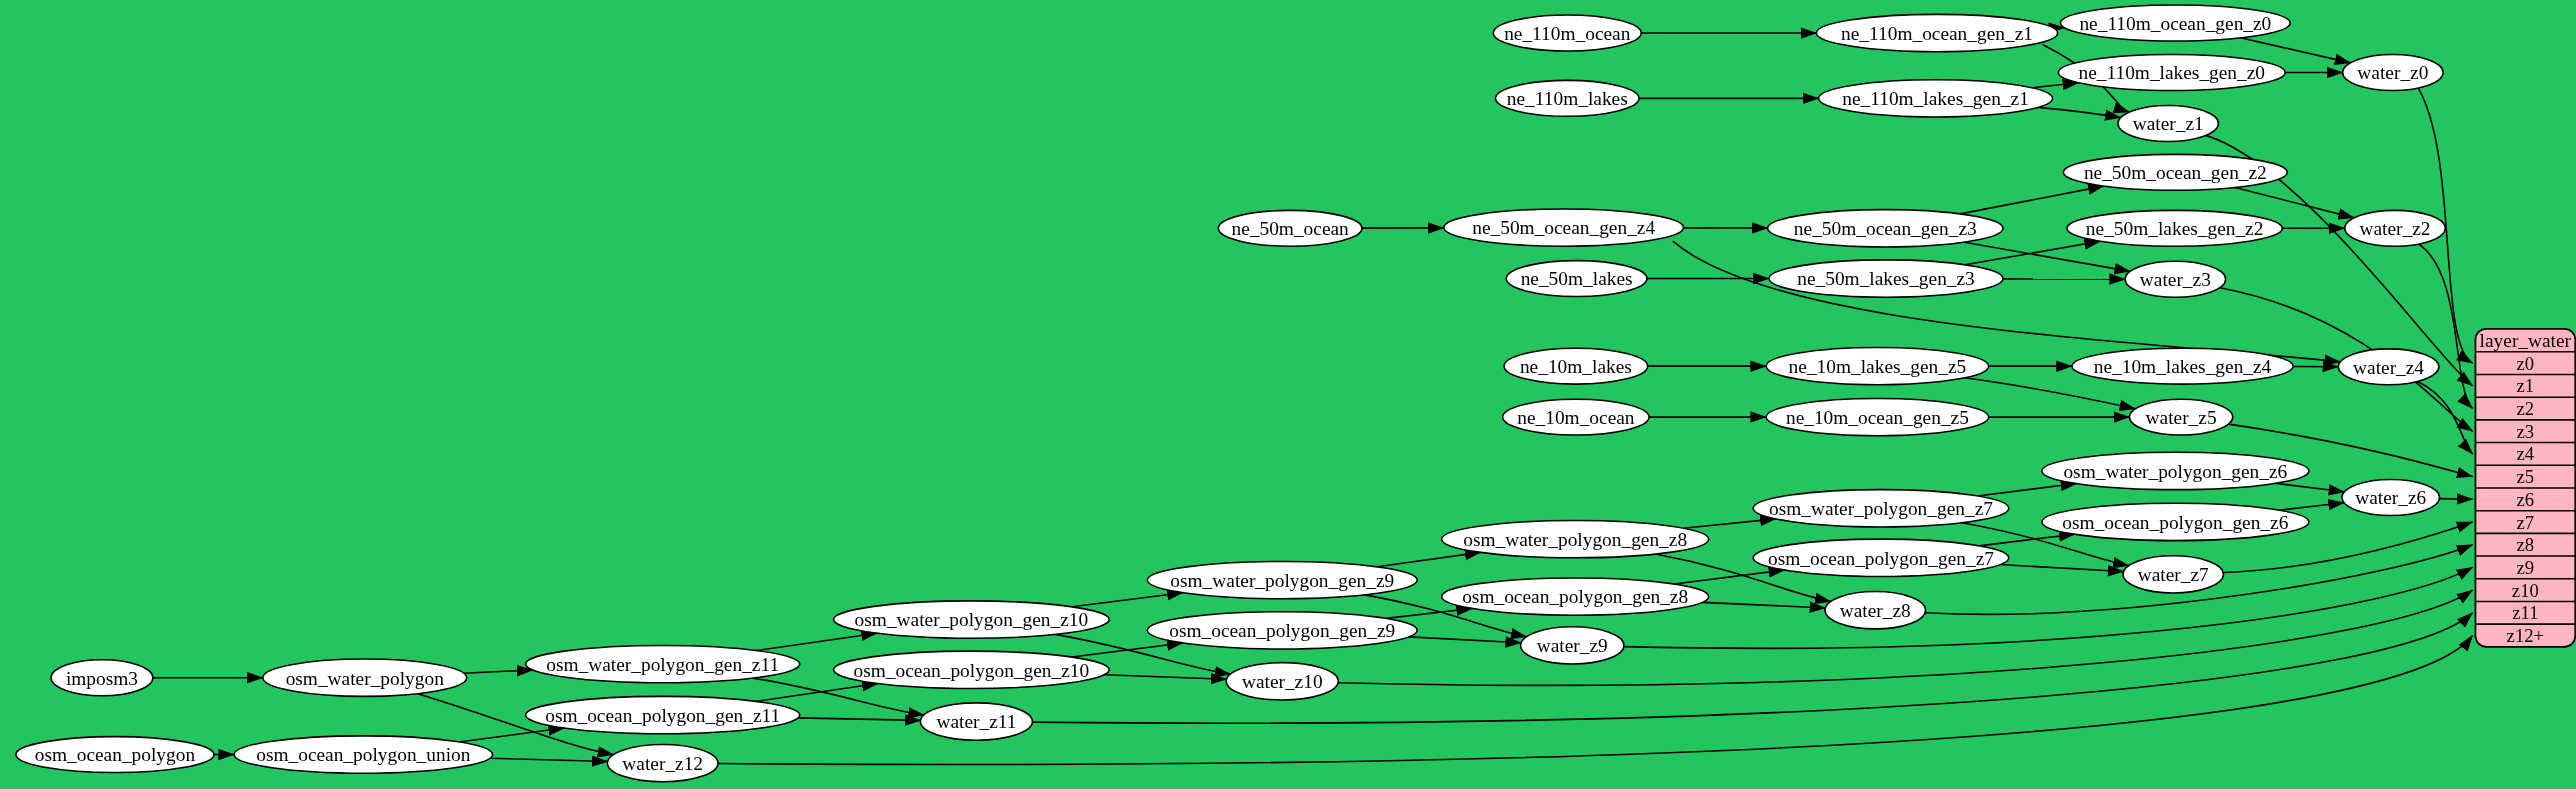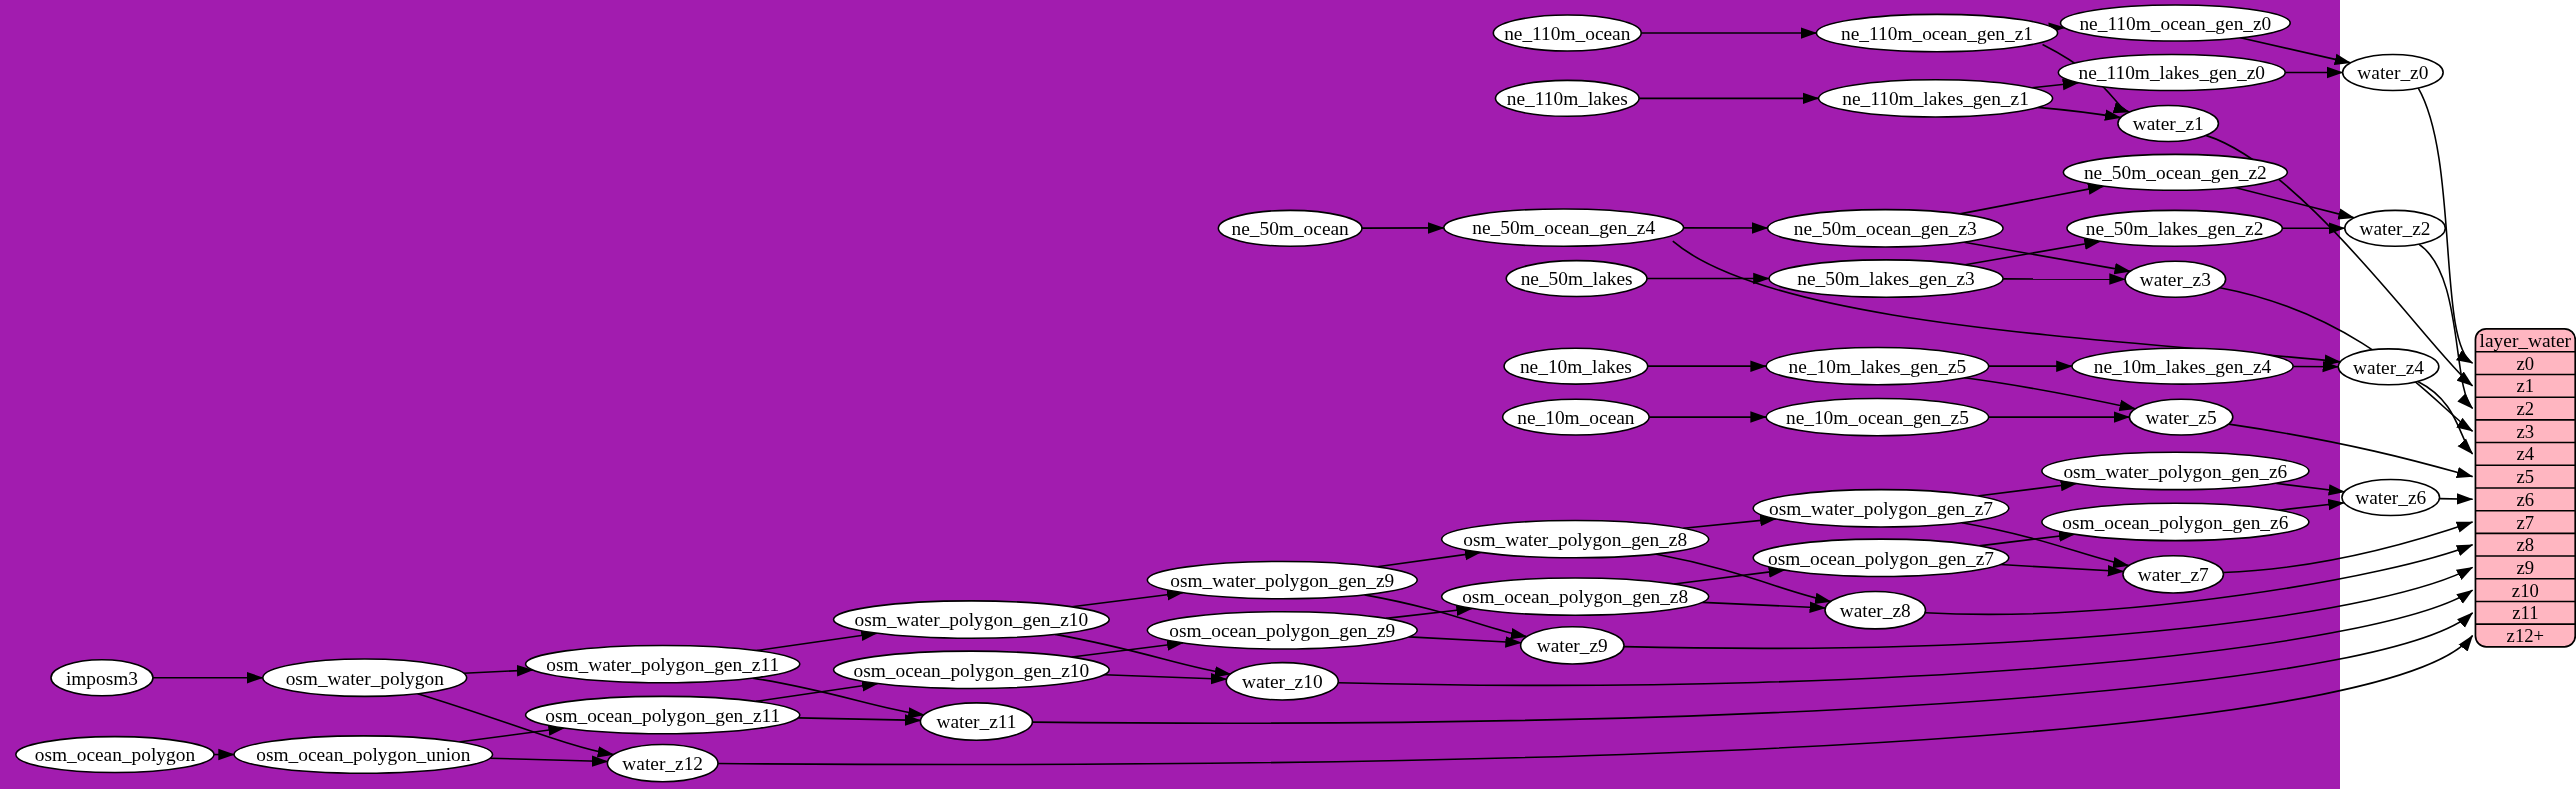--- a/index.html
+++ b/index.html
@@ -5,23 +5,23 @@
   html, body {
     margin: 0;
     padding: 0;
     background: #ffffff;
     width: 2576px;
     height: 789px;
     overflow: hidden;
   }
   #canvas-wrap {
     position: relative;
-    width: 2340px;
+    width: 2576px;
     height: 789px;
-    background: #a21caf;
+    background: #22c55e;
   }
   svg text {
     font-family: "Liberation Serif", "DejaVu Serif", serif;
     fill: #000000;
   }
   .node-label { font-size: 27px; }
   .table-header-label { font-size: 27px; font-weight: normal; }
   .table-row-label { font-size: 26px; }
 </style>
 </head>

